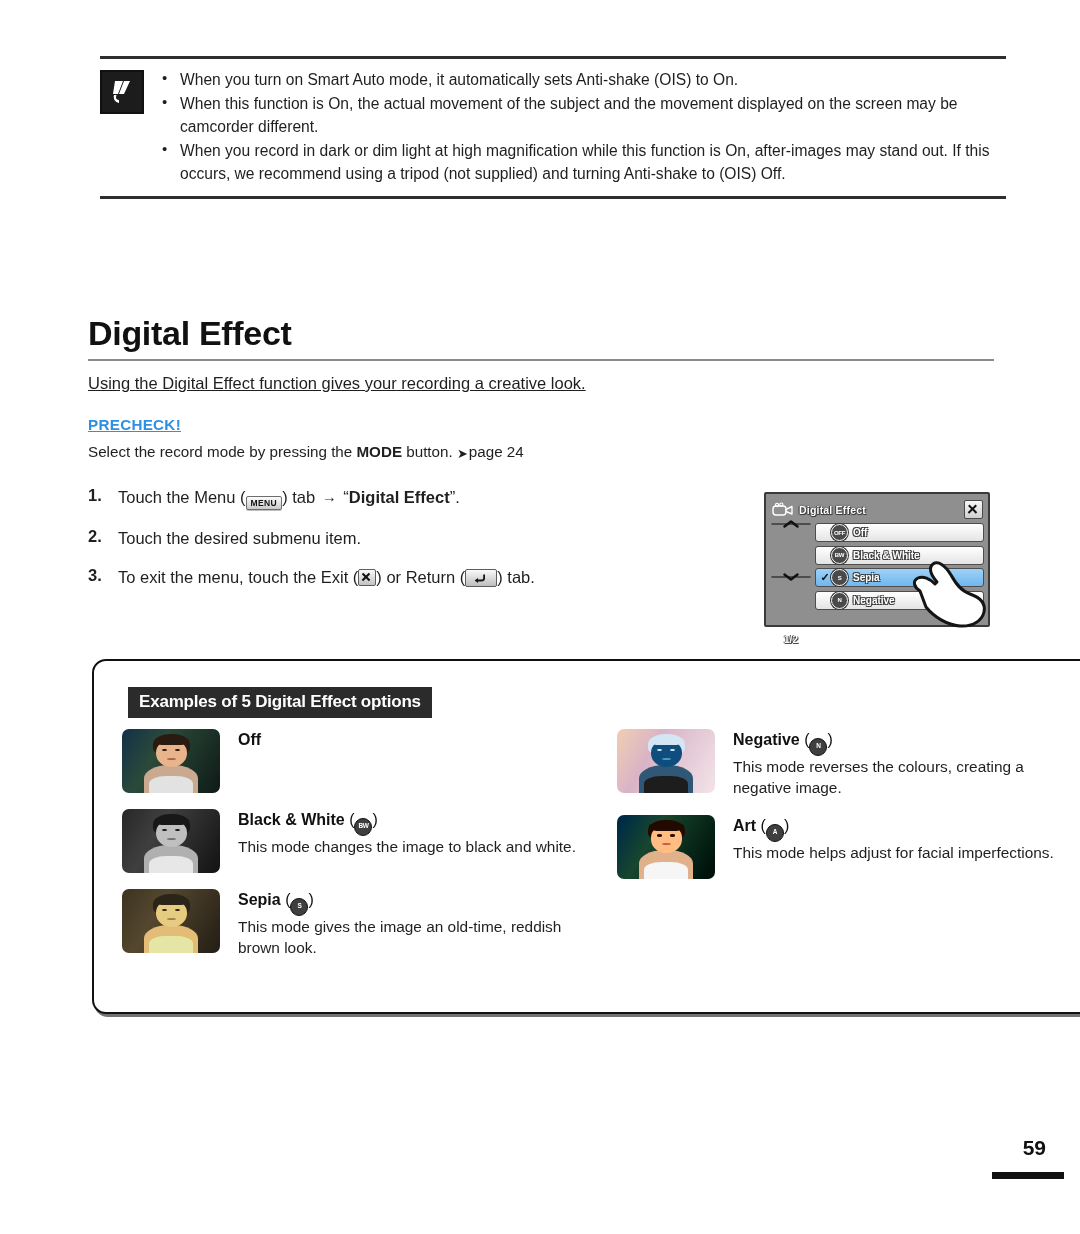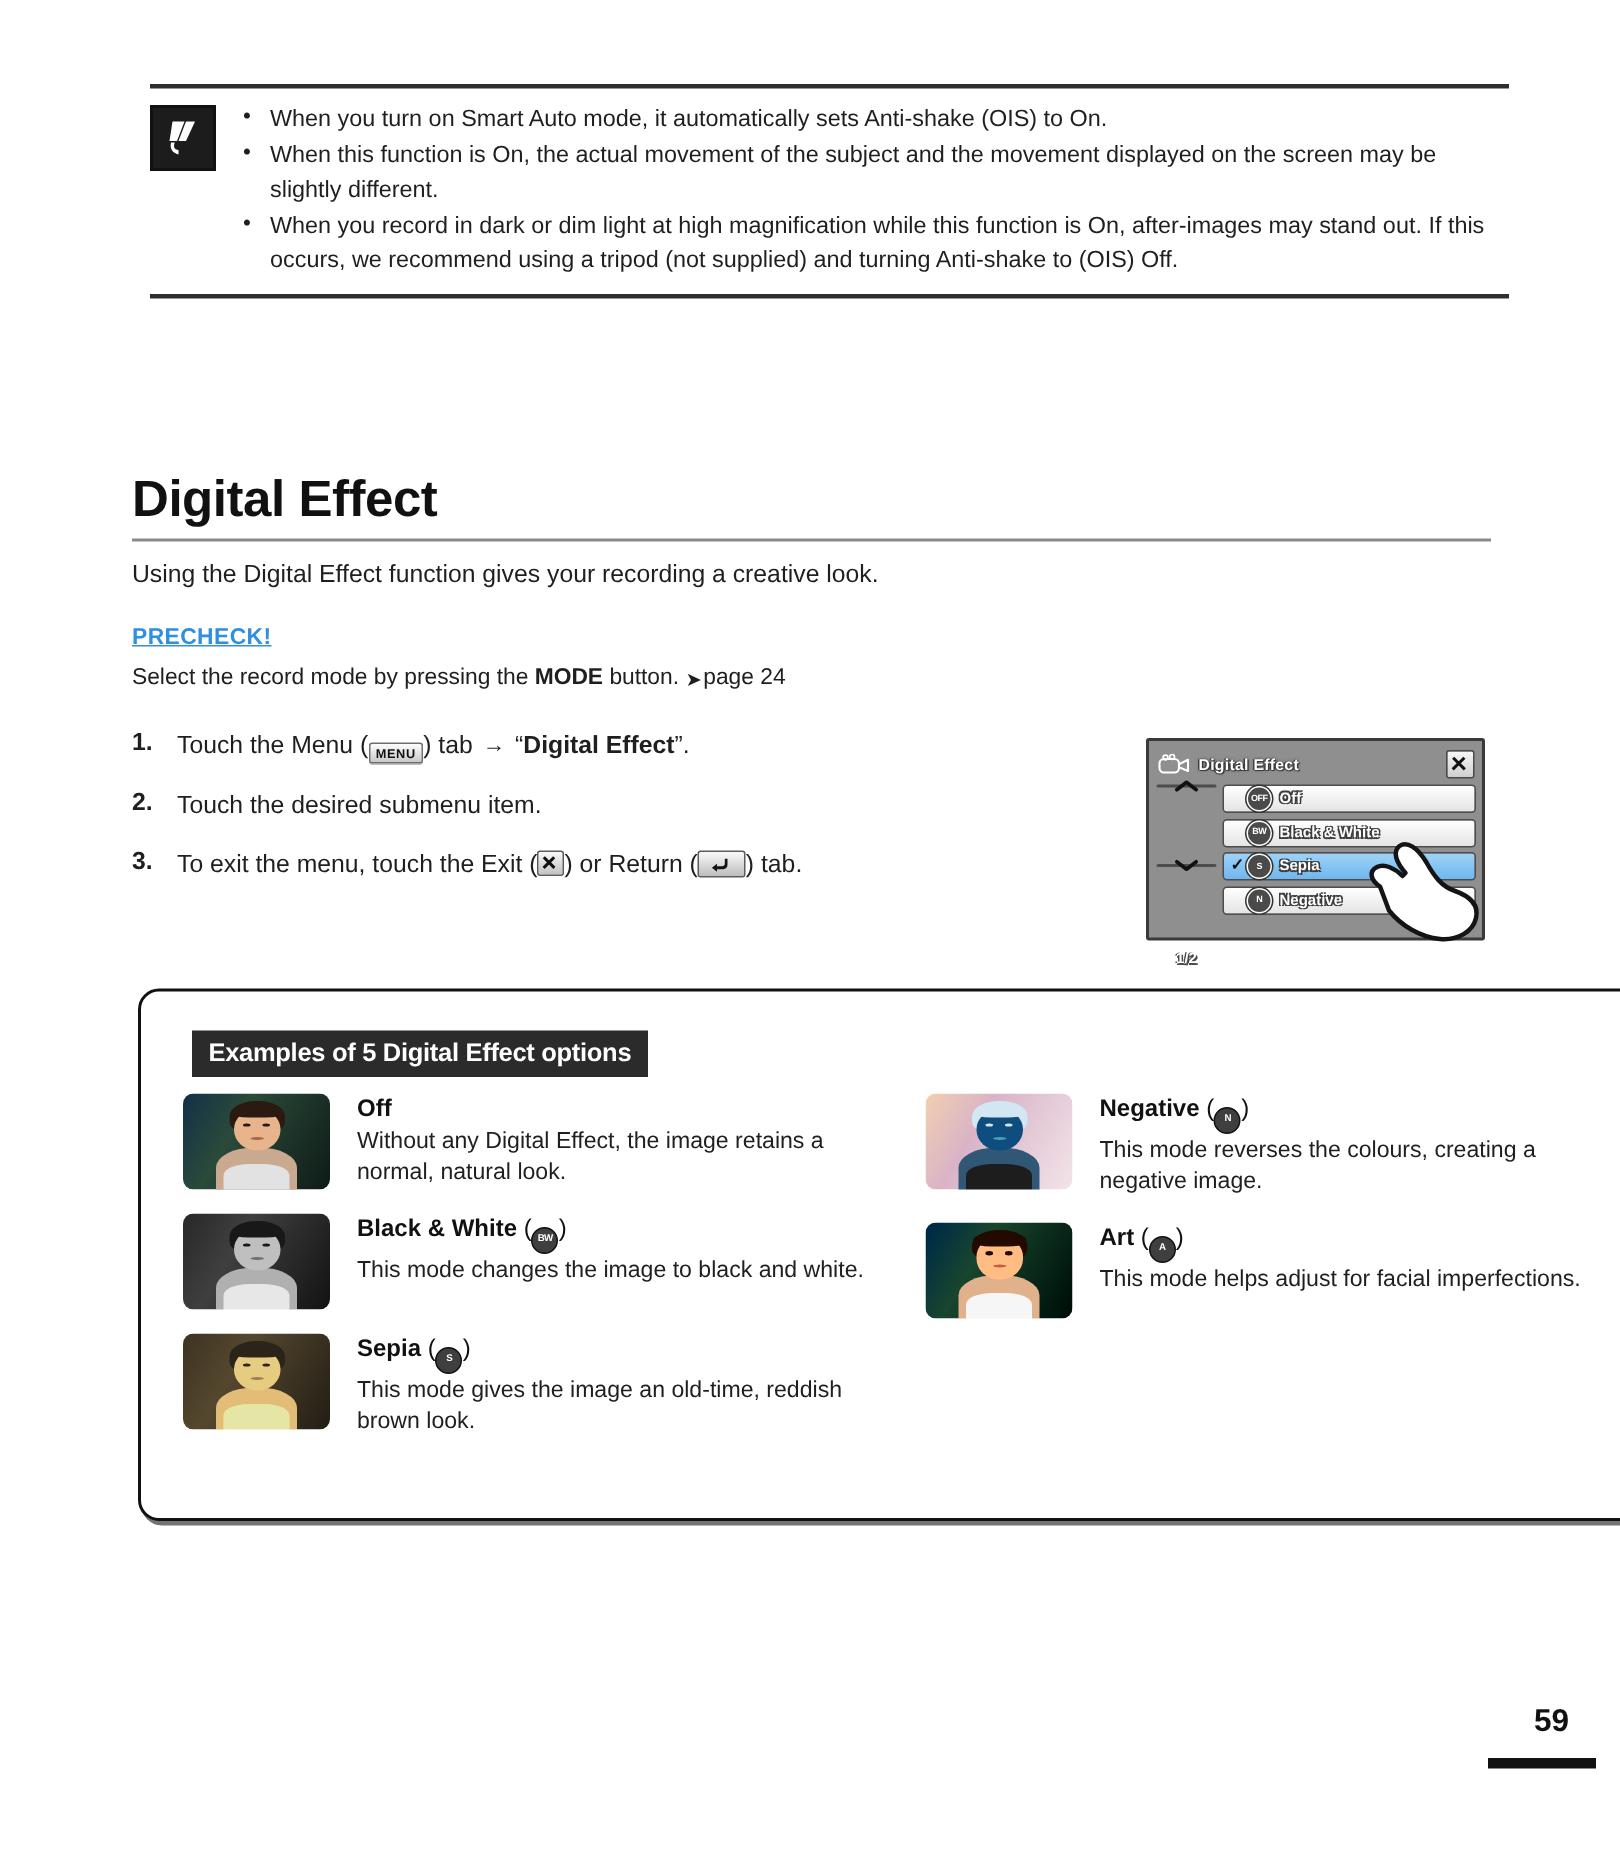--- a/index.html
+++ b/index.html
@@ -32,21 +32,21 @@
   
   #page-heading{position:absolute;left:88px;top:316px;width:906px;}
   #page-heading h1{
     margin:0;font-size:34px;font-weight:bold;letter-spacing:-0.3px;color:#111;
     line-height:1.05;
   }
   #heading-rule{height:2px;background:#8a8a8a;margin-top:7px;}
 
   #intro-text{
     position:absolute;left:88px;top:374px;width:906px;
-    font-size:16.5px;color:#1f1f1f;
+    font-size:16.5px;color:#1f1f1f;text-decoration:underline;
   }
   #precheck-label{
     position:absolute;left:88px;top:416px;
     font-size:15.2px;font-weight:bold;color:#2f8fe0;
     text-decoration:underline;letter-spacing:.3px;
   }
   #precheck-text{
     position:absolute;left:88px;top:443px;width:700px;
     font-size:15.2px;color:#1f1f1f;
   }
@@ -226,21 +226,21 @@
     <div id="note-icon">
       <svg width="30" height="30" viewBox="0 0 30 30" aria-hidden="true">
         <rect x="0" y="0" width="30" height="30" fill="#1c1c1c"></rect>
         <path d="M8 4 L16 4 L11 17 L6 17 Z" fill="#ffffff"></path>
         <path d="M17 4 L23 4 L17 17 L12 17 Z" fill="#ffffff"></path>
         <path d="M7 18 C6 22, 8 25, 12 26 L12 23 C9 22.5, 8.5 21, 9.5 18 Z" fill="#ffffff"></path>
       </svg>
     </div>
     <ul id="note-list">
       <li>When you turn on Smart Auto mode, it automatically sets Anti-shake (OIS) to On.</li>
-      <li>When this function is On, the actual movement of the subject and the movement displayed on the screen may be slightly different.</li>
+      <li>When this function is On, the actual movement of the subject and the movement displayed on the screen may be camcorder different.</li>
       <li>When you record in dark or dim light at high magnification while this function is On, after-images may stand out. If this occurs, we recommend using a tripod (not supplied) and turning Anti-shake to (OIS) Off.</li>
     </ul>
   </div>
   <div class="rule-bottom"></div>
 </div>
 
 <div id="page-heading">
   <h1>Digital Effect</h1>
   <div id="heading-rule"></div>
 </div>
@@ -358,21 +358,20 @@
             <div class="hair"></div>
               <div class="face"></div>
               <div class="fringe"></div>
             <div class="eye l"></div>
               <div class="eye r"></div>
               <div class="mouth"></div>
           </div>
         </div>
         <div class="ex-txt">
           <div class="ex-name"><span>Off</span></div>
-          <div class="ex-desc">Without any Digital Effect, the image retains a normal, natural look.</div>
         </div>
       </div>
 
       <div class="ex-item">
         <div class="ex-thumb">
           <div class="port fx-bw">
             <div class="bg" style="background:linear-gradient(120deg,#123048 0%,#2b4a3a 35%,#0e1a16 100%)"></div>
             <div class="body"></div>
               <div class="shirt"></div>
             <div class="hair"></div>

